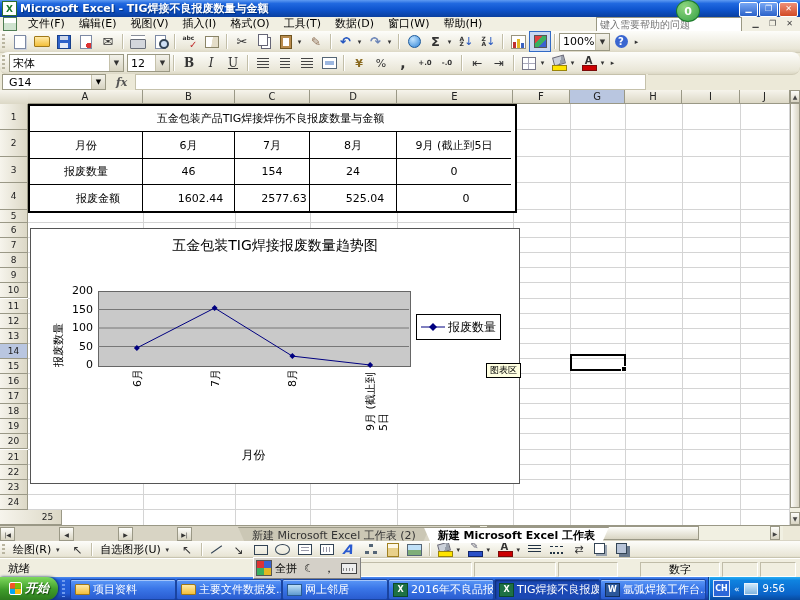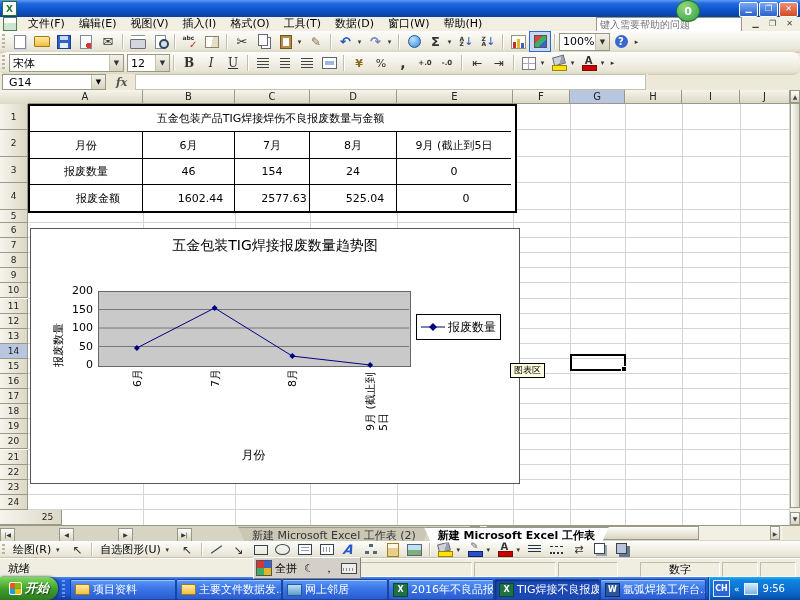--- a/index.html
+++ b/index.html
@@ -128,21 +128,21 @@
   .c-xtitle{position:absolute;font-size:12px;text-align:center;}
   .c-legend{position:absolute;border:1px solid #000;background:#fff;display:flex;align-items:center;padding:0 4px;gap:3px;font-size:12px;}
   .tooltip{position:absolute;background:#ffffe1;border:1px solid #000;font-size:9px;padding:0 3px;line-height:13px;z-index:6;white-space:nowrap;}
   .selbox{position:absolute;border:2px solid #000;z-index:5;}
   .selbox .fh{position:absolute;right:-3px;bottom:-3px;width:4px;height:4px;background:#000;border:1px solid #fff;}
   
   .vscroll{position:absolute;right:0;top:0;width:10px;height:435px;background:#f1f0e2;}
   .sbtn{position:absolute;width:10px;height:13px;background:linear-gradient(#fdfdfa,#d8d4c2);border:1px solid #9a9886;font-size:6px;display:flex;align-items:center;justify-content:center;color:#444;box-sizing:border-box;}
   .vthumb{position:absolute;left:0;top:13px;width:10px;height:405px;background:linear-gradient(90deg,#fdfdfa,#d9d5c3);border:1px solid #9a9886;box-sizing:border-box;}
   
-  .tabstrip{position:absolute;left:0;top:525px;width:800px;height:16px;background:#d8d4c4;border-top:1px solid #9a9886;display:flex;align-items:center;gap:44px;}
+  .tabstrip{position:absolute;left:0;top:525px;width:800px;height:16px;background:#d8d4c4;border-top:1px solid #9a9886;display:flex;align-items:flex-start;gap:44px;}
   .tnav{width:15px;height:14px;margin-top:1px;background:linear-gradient(#fdfdfa,#d8d4c2);border:1px solid #9a9886;font-size:6px;display:flex;align-items:center;justify-content:center;color:#333;flex:none;box-sizing:border-box;}
   .stab{height:15px;margin-top:1px;padding:0 14px;display:flex;align-items:center;font-size:11px;white-space:nowrap;background:#cbc7b5;color:#333;clip-path:polygon(0 0,100% 0,calc(100% - 7px) 100%,7px 100%);margin-left:-6px;border-top:1px solid #9a9886;flex:none;}
   .stab.active{background:#fff;font-weight:bold;color:#000;z-index:2;}
   .hscroll{position:absolute;left:470px;top:526px;width:313px;height:14px;background:#f1f0e2;}
   .hthumb{position:absolute;left:17px;top:0;width:212px;height:14px;background:linear-gradient(#fdfdfa,#d9d5c3);border:1px solid #9a9886;box-sizing:border-box;}
   .sizebox{position:absolute;left:783px;top:526px;width:17px;height:14px;background:#ece9d8;}
   
   #tb-draw{top:541px;height:17px;}
   .dtext{display:flex;align-items:center;gap:2px;padding:0 4px;height:15px;font-size:11px;flex:none;}
   
@@ -172,20 +172,21 @@
   .tray-net{width:12px;height:10px;background:linear-gradient(#cfe8fa,#7fb4e0);border:1px solid #e8f2fc;}
   .tray-time{font-size:10px;margin-left:1px;}
 </style>
 </head>
 <body>
 
 <div id="screen">
 
   <div class="titlebar">
     <span class="app-ic">X</span>
+    <span class="apptitle">Microsoft Excel - TIG焊接不良报废数量与金额</span>
     <div class="winbtns">
       <span class="wb">▁</span>
       <span class="wb">❐</span>
       <span class="wb close">✕</span>
     </div>
   </div>
   <div class="badge">0</div>
 
   <div class="menubar">
     <span class="wbook-ic"></span>
@@ -463,21 +464,21 @@
             <svg width="24" height="10">
               <line x1="0" x2="24" y1="5" y2="5" stroke="#000080"></line>
               <polygon points="12,1 16,5 12,9 8,5" fill="#000080"></polygon>
             </svg>
             <span>报废数量</span>
           </div>
         </div>
       <div class="selbox" id="selbox" style="left: 542px; top: 250px; width: 52px; height: 13px;">
           <span class="fh"></span>
         </div>
-      <div class="tooltip" style="left:482px;top:259px;font-family:Liberation Serif, serif;">图表区</div>
+      <div class="tooltip" style="left:458px;top:259px;font-family:Liberation Serif, serif;">图表区</div>
     <div class="gl" style="left: 115px; top: 0px; width: 1px; height: 421px;"></div>
         <div class="gl" style="left: 207px; top: 0px; width: 1px; height: 421px;"></div>
         <div class="gl" style="left: 282px; top: 0px; width: 1px; height: 421px;"></div>
         <div class="gl" style="left: 369px; top: 0px; width: 1px; height: 421px;"></div>
         <div class="gl" style="left: 485px; top: 0px; width: 1px; height: 421px;"></div>
         <div class="gl" style="left: 542px; top: 0px; width: 1px; height: 421px;"></div>
         <div class="gl" style="left: 597px; top: 0px; width: 1px; height: 421px;"></div>
         <div class="gl" style="left: 654px; top: 0px; width: 1px; height: 421px;"></div>
         <div class="gl" style="left: 712px; top: 0px; width: 1px; height: 421px;"></div>
         <div class="gl" style="left: 761px; top: 0px; width: 1px; height: 421px;"></div>

